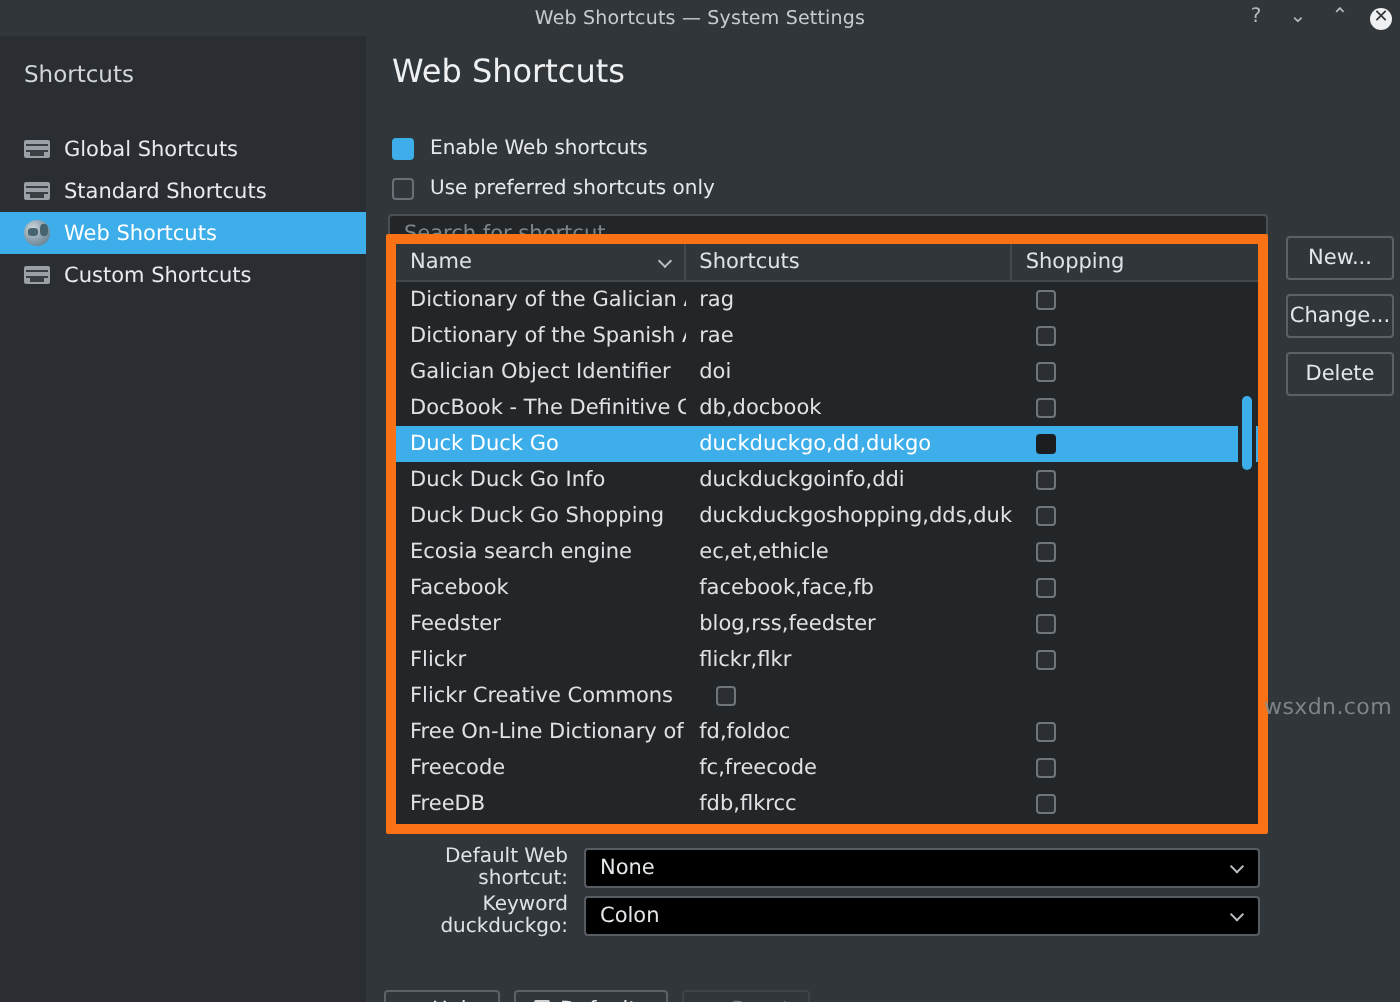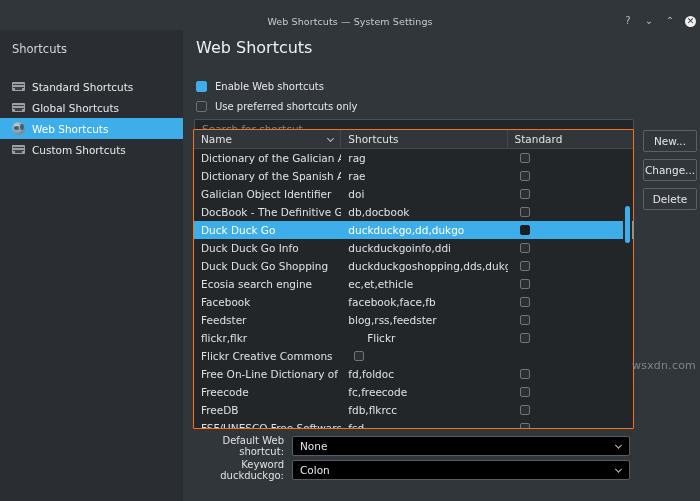--- a/index.html
+++ b/index.html
@@ -4,21 +4,21 @@
 <style>
   * { box-sizing: border-box; margin: 0; padding: 0; }
   html, body {
     width: 700px; height: 501px;
     font-family: "DejaVu Sans", "Liberation Sans", sans-serif;
     background: #31363b;
     color: #eff0f1;
     overflow: hidden;
   }
 
-  .window { position: relative; width: 700px; height: 363px; background: #31363b; margin-top: 12px; }
+  .window { position: relative; width: 700px; height: 363px; background: #31363b; }
 
   
   .titlebar {
     position: absolute; left: 0; top: 0; width: 700px; height: 18px;
     background: #31363b;
     display: flex; align-items: center; justify-content: center;
   }
   .titlebar-text { font-size: 9.5px; color: #c8ccd0; letter-spacing: 0.1px; }
   .win-controls {
     position: absolute; right: 4px; top: 0; height: 18px;
@@ -95,21 +95,21 @@
   .check-label { font-size: 10px; color: #e6e8ea; }
 
   .search-field {
     position: absolute; left: 11px; top: 89px; width: 440px; height: 20px;
     background: #232629; border: 1px solid #4b5055; border-radius: 2px;
     display: flex; align-items: center; padding-left: 7px;
   }
   .search-placeholder { font-size: 10.5px; color: #7f868c; }
   .table {
     position: absolute; left: 10px; top: 99px; width: 441px; height: 300px;
-    background: #232629; border: 1px solid #f97316; border-radius: 1px;
+    background: #232629; border: 5px solid #f97316; border-radius: 1px;
     overflow: hidden;
   }
   .thead {
     display: flex; height: 19px; background: #31363b;
     border-bottom: 1px solid #43484d;
   }
   .th {
     font-size: 10.5px; color: #e0e3e5; display: flex; align-items: center;
     padding-left: 7px; border-right: 1px solid #43484d; position: relative;
     cursor: pointer; height: 100%;
@@ -230,26 +230,26 @@
       <div class="win-btn close">✕</div>
     </div>
   </div>
 
   <div class="sidebar">
     <div class="sidebar-title">Shortcuts</div>
     <div class="sidebar-list">
 
       <div class="sidebar-item">
         <span class="kbd-icon"></span>
-        <span class="sidebar-item-label">Standard Shortcuts</span>
+        <span class="sidebar-item-label">Global Shortcuts</span>
       </div>
 
       <div class="sidebar-item">
         <span class="kbd-icon"></span>
-        <span class="sidebar-item-label">Global Shortcuts</span>
+        <span class="sidebar-item-label">Standard Shortcuts</span>
       </div>
 
       <div class="sidebar-item active">
         <span class="globe-icon"></span>
         <span class="sidebar-item-label">Web Shortcuts</span>
       </div>
 
       <div class="sidebar-item">
         <span class="kbd-icon"></span>
         <span class="sidebar-item-label">Custom Shortcuts</span>
@@ -280,21 +280,21 @@
 
       <div class="thead">
         <div class="th c-name">
           <span>Name</span>
           <span class="sort-chev"></span>
         </div>
         <div class="th c-short">
           <span>Shortcuts</span>
         </div>
         <div class="th c-pref">
-          <span>Standard</span>
+          <span>Shopping</span>
         </div>
       </div>
 
       <div class="tbody">
 
         <div class="trow">
           <div class="td c-name">Dictionary of the Galician Aca...</div>
           <div class="td c-short">rag</div>
           <div class="td c-pref">
               <span class="cellbox"></span>
@@ -367,22 +367,22 @@
 
         <div class="trow">
           <div class="td c-name">Feedster</div>
           <div class="td c-short">blog,rss,feedster</div>
           <div class="td c-pref">
               <span class="cellbox"></span>
             </div>
         </div>
 
         <div class="trow">
+          <div class="td c-name">Flickr</div>
           <div class="td c-short">flickr,flkr</div>
-          <div class="td c-name">Flickr</div>
           <div class="td c-pref">
               <span class="cellbox"></span>
             </div>
         </div>
 
         <div class="trow">
           <div class="td c-name">Flickr Creative Commons</div>
           <div class="td c-pref">
               <span class="cellbox"></span>
             </div>

